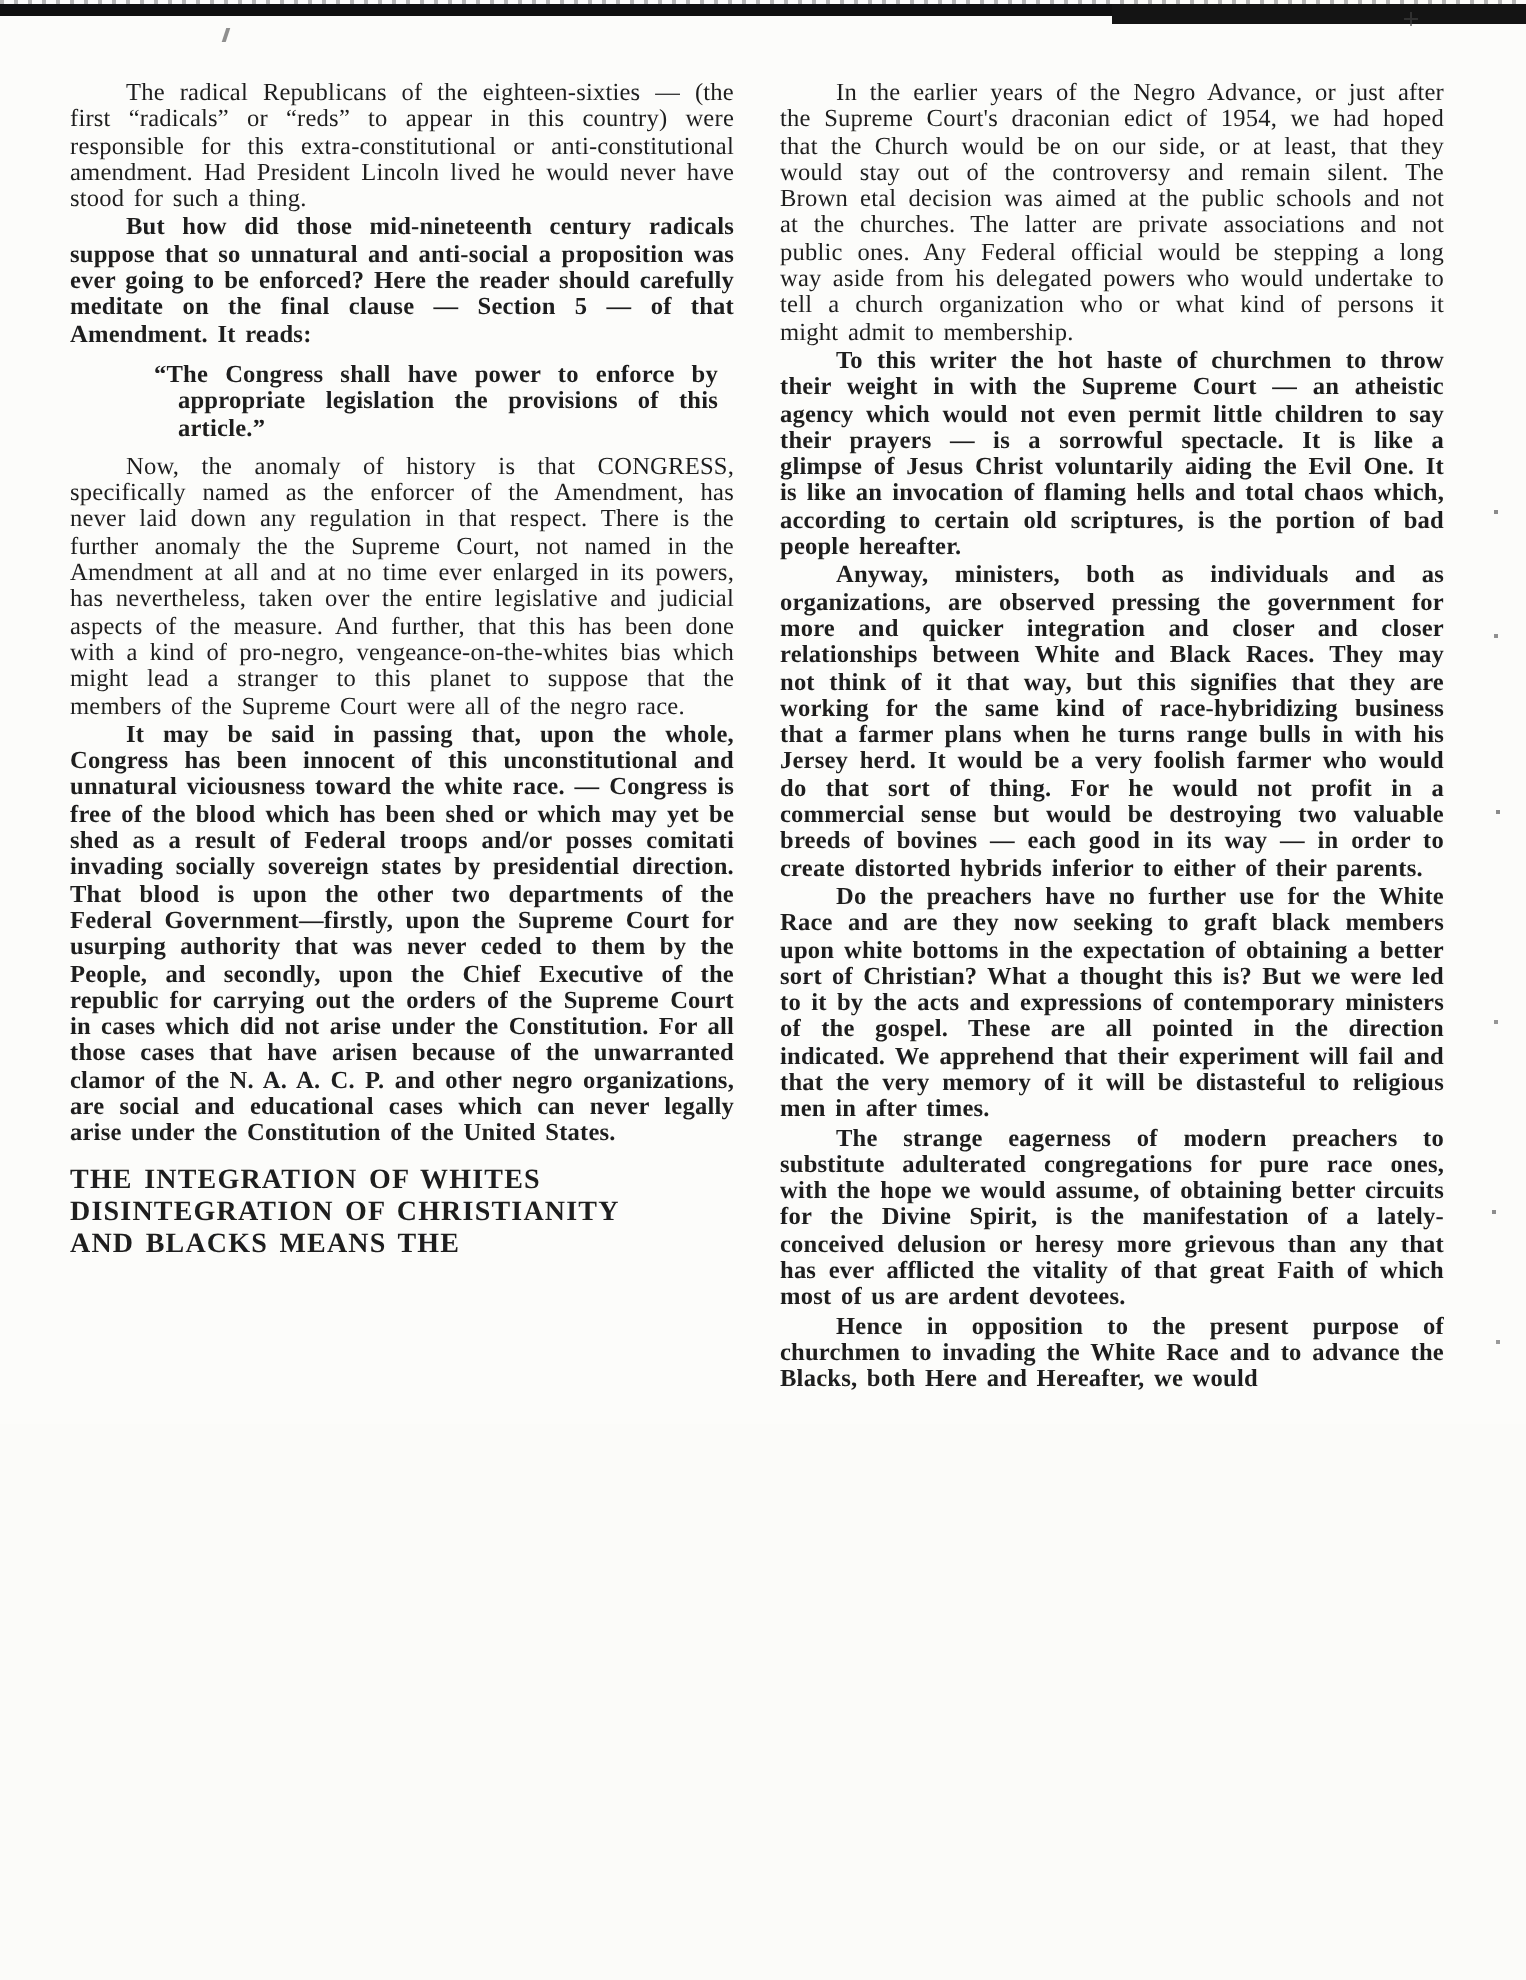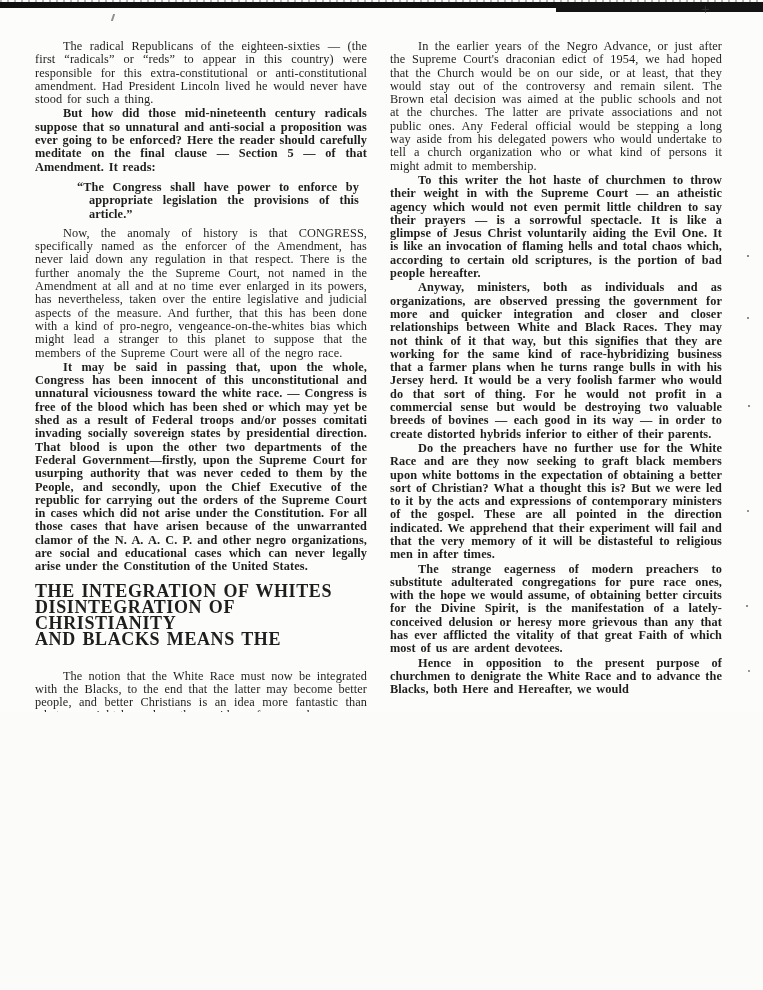--- a/index.html
+++ b/index.html
@@ -108,22 +108,22 @@
     text-indent: 28px;
   }
   .col p + p { margin-top: 1px; font-weight: bold; }
   blockquote.statute-quote {
     margin: 7px 8px 6px 42px;
     padding: 0 0 0 12px;
     text-indent: -12px;
     font-weight: bold;
   }
   h2.section-heading {
-    margin: 9px 0 23px 0;
-    font-size: 18px;
+    margin: 9px 0 10px 0;
+    font-size: 14px;
     line-height: 16px;
     font-weight: bold;
     letter-spacing: 0.6px;
     text-align: left;
   }
   .pagenum {
     position: absolute;
     font-size: 12.5px;
     color: #222;
   }
@@ -148,30 +148,29 @@
       <p>The radical Republicans of the eighteen-sixties — (the first “radicals” or “reds” to appear in this country) were responsible for this extra-constitutional or anti-constitutional amendment. Had President Lincoln lived he would never have stood for such a thing.</p>
       <p>But how did those mid-nineteenth century radicals suppose that so unnatural and anti-social a proposition was ever going to be enforced? Here the reader should carefully meditate on the final clause — Section 5 — of that Amendment. It reads:</p>
       <blockquote class="statute-quote">“The Congress shall have power to enforce by appropriate legislation the provisions of this article.”</blockquote>
       <p>Now, the anomaly of history is that CONGRESS, specifically named as the enforcer of the Amendment, has never laid down any regulation in that respect. There is the further anomaly the the Supreme Court, not named in the Amendment at all and at no time ever enlarged in its powers, has nevertheless, taken over the entire legislative and judicial aspects of the measure. And further, that this has been done with a kind of pro-negro, vengeance-on-the-whites bias which might lead a stranger to this planet to suppose that the members of the Supreme Court were all of the negro race.</p>
       <p>It may be said in passing that, upon the whole, Congress has been innocent of this unconstitutional and unnatural viciousness toward the white race. — Congress is free of the blood which has been shed or which may yet be shed as a result of Federal troops and/or posses comitati invading socially sovereign states by presidential direction. That blood is upon the other two departments of the Federal Government—firstly, upon the Supreme Court for usurping authority that was never ceded to them by the People, and secondly, upon the Chief Executive of the republic for carrying out the orders of the Supreme Court in cases which did not arise under the Constitution. For all those cases that have arisen because of the unwarranted clamor of the N. A. A. C. P. and other negro organizations, are social and educational cases which can never legally arise under the Constitution of the United States.</p>
       <h2 class="section-heading">
         <div>THE INTEGRATION OF WHITES</div>
         <div>DISINTEGRATION OF CHRISTIANITY</div>
         <div>AND BLACKS MEANS THE</div>
       </h2>
-      <p>The notion that the White Race must now be integrated with the Blacks, to the end that the latter may become better people, and better Christians is an idea more fantastic than what one might hear along the corridors of a crazy-house.</p>
     </div>
 
     <div class="col">
       <p>In the earlier years of the Negro Advance, or just after the Supreme Court's draconian edict of 1954, we had hoped that the Church would be on our side, or at least, that they would stay out of the controversy and remain silent. The Brown etal decision was aimed at the public schools and not at the churches. The latter are private associations and not public ones. Any Federal official would be stepping a long way aside from his delegated powers who would undertake to tell a church organization who or what kind of persons it might admit to membership.</p>
       <p>To this writer the hot haste of churchmen to throw their weight in with the Supreme Court — an atheistic agency which would not even permit little children to say their prayers — is a sorrowful spectacle. It is like a glimpse of Jesus Christ voluntarily aiding the Evil One. It is like an invocation of flaming hells and total chaos which, according to certain old scriptures, is the portion of bad people hereafter.</p>
       <p>Anyway, ministers, both as individuals and as organizations, are observed pressing the government for more and quicker integration and closer and closer relationships between White and Black Races. They may not think of it that way, but this signifies that they are working for the same kind of race-hybridizing business that a farmer plans when he turns range bulls in with his Jersey herd. It would be a very foolish farmer who would do that sort of thing. For he would not profit in a commercial sense but would be destroying two valuable breeds of bovines — each good in its way — in order to create distorted hybrids inferior to either of their parents.</p>
       <p>Do the preachers have no further use for the White Race and are they now seeking to graft black members upon white bottoms in the expectation of obtaining a better sort of Christian? What a thought this is? But we were led to it by the acts and expressions of contemporary ministers of the gospel. These are all pointed in the direction indicated. We apprehend that their experiment will fail and that the very memory of it will be distasteful to religious men in after times.</p>
       <p>The strange eagerness of modern preachers to substitute adulterated congregations for pure race ones, with the hope we would assume, of obtaining better circuits for the Divine Spirit, is the manifestation of a lately-conceived delusion or heresy more grievous than any that has ever afflicted the vitality of that great Faith of which most of us are ardent devotees.</p>
-      <p>Hence in opposition to the present purpose of churchmen to denigrate the White Race and to advance the Blacks, both Here and Hereafter, we would</p>
+      <p>Hence in opposition to the present purpose of churchmen to invading the White Race and to advance the Blacks, both Here and Hereafter, we would</p>
     </div>
 
   </div>
 
   <div class="pagenum pagenum-left">6</div>
   <div class="pagenum pagenum-right">7</div>
 
   <div class="bottom-edge-line"></div>
   <div class="left-edge-dashes"></div>
   <div class="bottom-smudge"></div>

